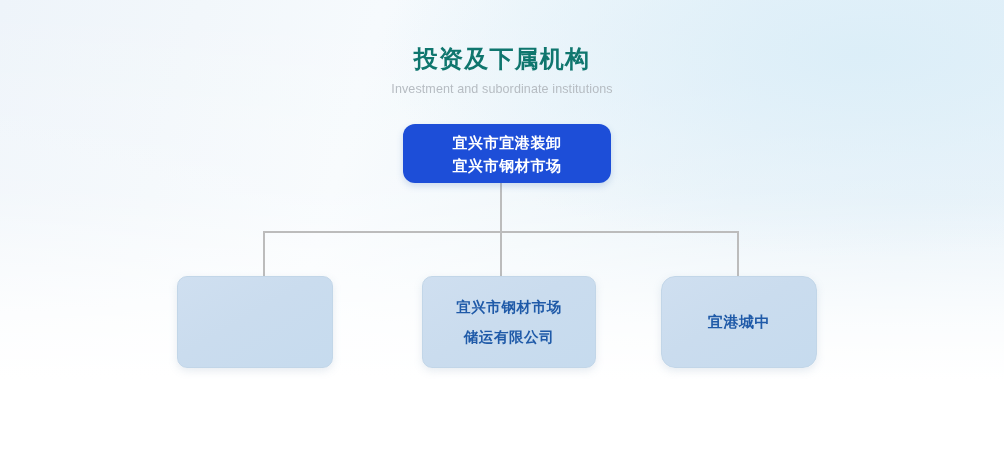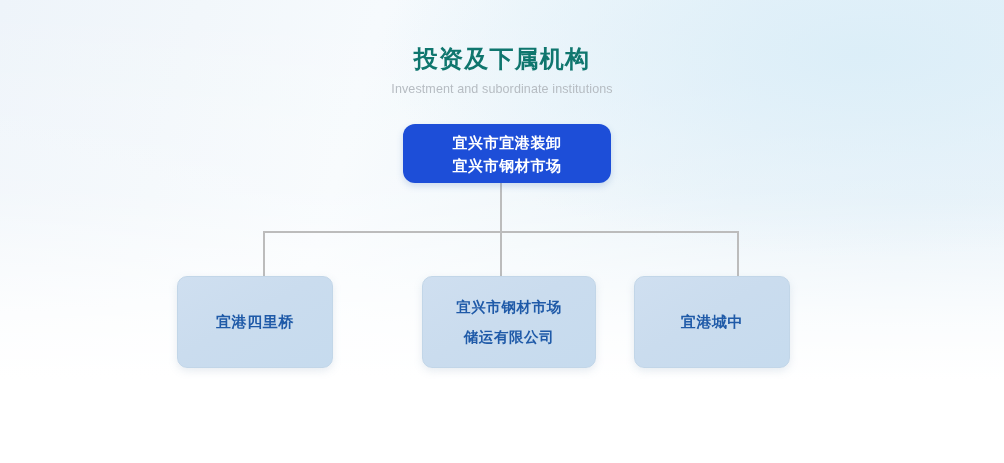--- a/index.html
+++ b/index.html
@@ -151,21 +151,21 @@
     font-size: 15px;
     font-weight: bold;
     color: #1f5aa8;
     line-height: 30px;
     letter-spacing: 0.6px;
     white-space: nowrap;
   }
 
   #node-child-0 { left: 177px; top: 276px; }
   #node-child-1 { left: 422px; top: 276px; }
-  #node-child-2 { left: 634px; top: 276px; }
+  #node-child-2 { left: 661px; top: 276px; border-radius: 14px; }
 
   
   #node-child-1 { width: 174px; }
   #node-child-1 .node-line { font-size: 14.5px; }
 </style>
 </head>
 <body>
 
 <div id="stage">
 
@@ -184,21 +184,20 @@
     <div class="conn conn-v" id="conn-drop-c"></div>
     <div class="conn conn-v" id="conn-drop-r"></div>
   </div>
 
   <div class="node" id="node-root">
     <div class="node-line">宜兴市宜港装卸</div>
     <div class="node-line">宜兴市钢材市场</div>
   </div>
 
   <div class="node node-child" id="node-child-0">
-    <div class="node-line">宜港四里桥</div>
   </div>
 
   <div class="node node-child" id="node-child-1">
     <div class="node-line">宜兴市钢材市场</div>
     <div class="node-line">储运有限公司</div>
   </div>
 
   <div class="node node-child" id="node-child-2">
     <div class="node-line">宜港城中</div>
   </div>

